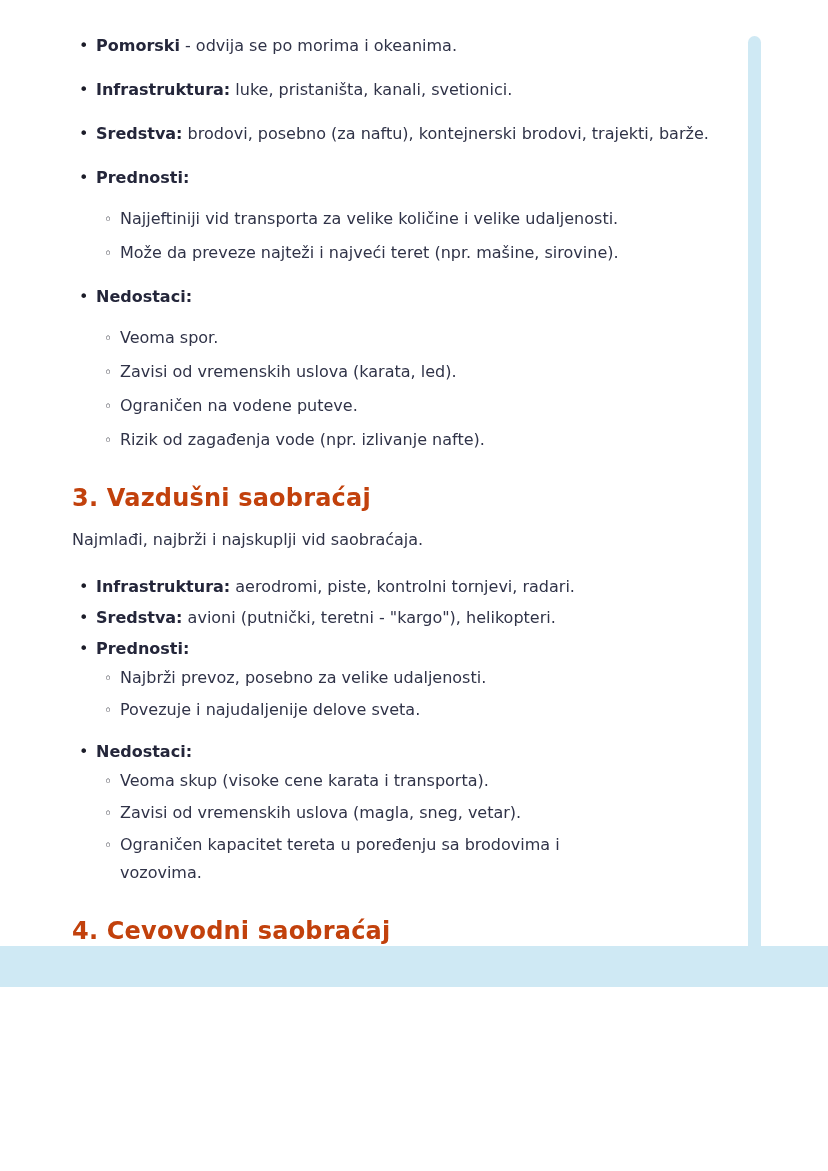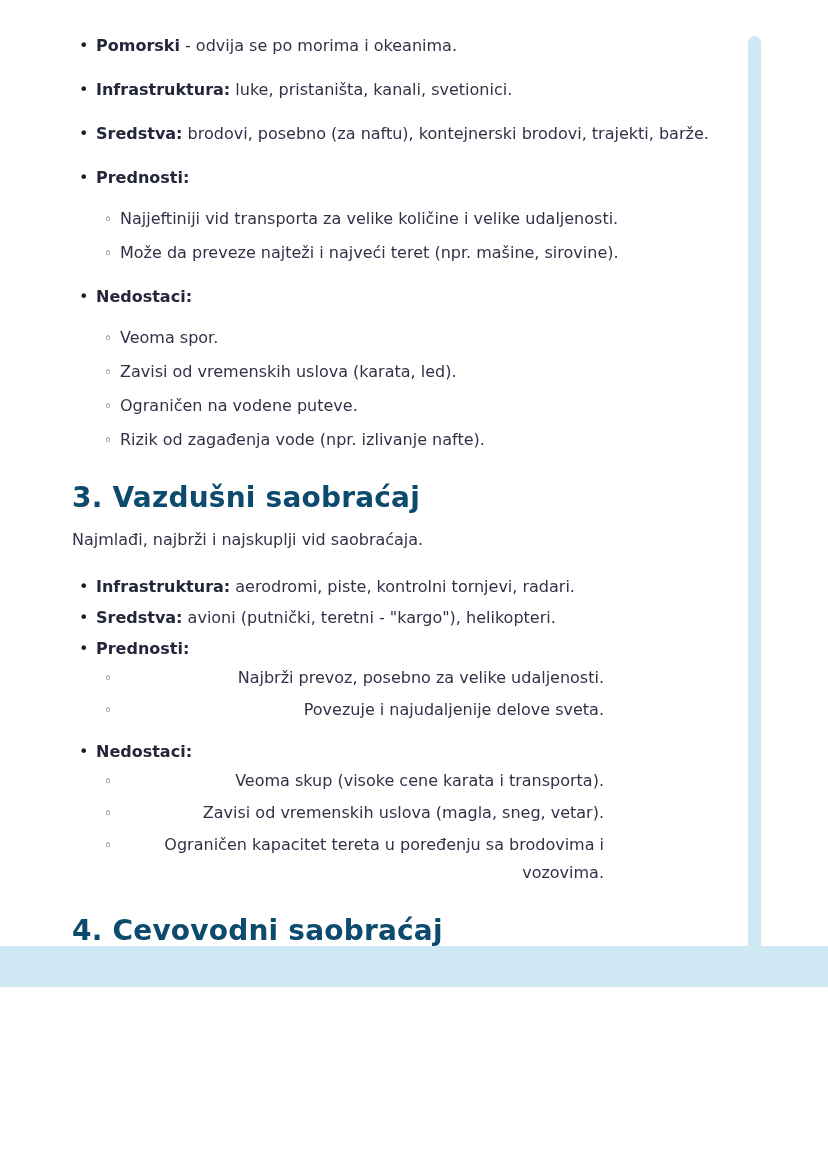--- a/index.html
+++ b/index.html
@@ -66,30 +66,30 @@
 
   
   .sec1 > li { margin-bottom: 16px; max-width: 640px; }
   .sec1 .sub { margin-top: 13px; }
   .sec1 .sub > li { margin-bottom: 6px; max-width: 610px; }
   .justified { text-align: justify; }
 
   
   .sec3 > li { margin-bottom: 3px; max-width: 640px; }
   .sec3 .sub { margin-top: 1px; }
-  .sec3 .sub > li { margin-bottom: 4px; max-width: 500px; text-align: right; }
+  .sec3 .sub > li { margin-bottom: 4px; max-width: 500px; }
   .sec3 > li.spaced { margin-top: 14px; }
 
   h2.section-heading {
     margin: 30px 0 14px 0;
-    font-size: 28px;
+    font-size: 24px;
     line-height: 28px;
     font-weight: bold;
     letter-spacing: 0.2px;
-    color: #0c4a6e;
+    color: #c2410c;
   }
   p.intro {
     margin: 0 0 19px 0;
   }
 
   .bar-right {
     position: absolute;
     top: 36px;
     right: 67px;
     width: 13px;

